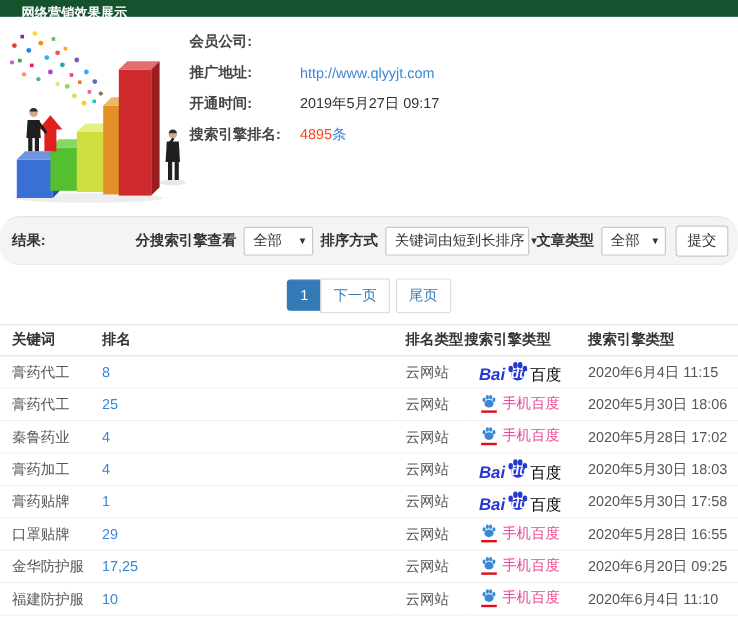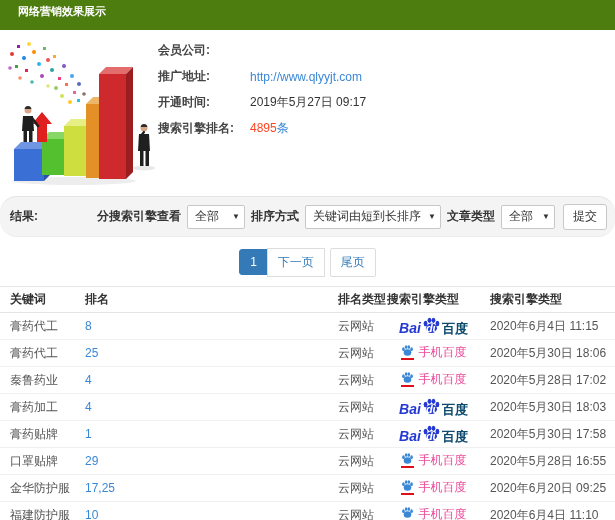--- a/index.html
+++ b/index.html
@@ -4,21 +4,21 @@
 <style>
   * { box-sizing: border-box; margin: 0; padding: 0; }
   html, body { width: 615px; height: 520px; overflow: hidden; }
   body {
     font-family: "Liberation Sans", "DejaVu Sans", sans-serif;
     font-size: 12px; color: #333; background: #fff;
   }
 
   
   .titlebar {
-    height: 30px; background: #4d7c0f; color: #fff;
+    height: 14px; background: #14532d; color: #fff;
     font-size: 11px; font-weight: bold; line-height: 22px;
     padding-left: 18px;
     font-family: Liberation Serif, serif;
   }
 
   
   .info-section { position: relative; height: 166px; }
   .clipart { position: absolute; left: 4px; top: 6px; width: 165px; height: 150px; }
   .info-fields { position: absolute; left: 158px; top: 12px; }
   .info-row { display: flex; align-items: center; height: 17px; margin-bottom: 9px; }
@@ -37,21 +37,21 @@
   .result-label { font-weight: bold; color: #333; }
   .filter-controls { margin-left: auto; display: flex; align-items: center; }
   .filter-controls .flabel { font-weight: bold; color: #333; margin: 0 6px; white-space: nowrap; }
   .select {
     background: #fff; border: 1px solid #c8c8c8; border-radius: 2px;
     height: 24px; display: flex; align-items: center;
     padding: 0 4px 0 7px; cursor: pointer; white-space: nowrap;
   }
   .select .caret { margin-left: auto; font-size: 8px; color: #333; padding-left: 4px; }
   .sel-engine { width: 58px; }
-  .sel-sort { width: 136px; }
+  .sel-sort { width: 120px; }
   .sel-article { width: 54px; }
   .submit-btn {
     margin-left: 8px; height: 26px; padding: 0 9px;
     background: #fff; border: 1px solid #c8c8c8; border-radius: 3px;
     font-size: 12px; color: #333; cursor: pointer;
     font-family: inherit;
   }
 
   
   .pagination { text-align: center; padding: 11px 0 9px 0; }
@@ -83,21 +83,21 @@
 
   
   .bd-pc { display: inline-flex; align-items: flex-end; line-height: 1; }
   .bd-pc .bai { color: #2439d2; font-weight: bold; font-size: 14px; font-style: italic; }
   .bd-pc .pawwrap { position: relative; width: 19px; height: 19px; margin: 0 1px; }
   .bd-pc .pawwrap svg { width: 19px; height: 19px; fill: #2439d2; }
   .bd-pc .du {
     position: absolute; left: 4px; bottom: 1px; color: #fff;
     font-size: 11px; font-weight: bold; font-style: italic;
   }
-  .bd-pc .cn { color: #0c4a6e; font-weight: bold; font-size: 13px; }
+  .bd-pc .cn { color: #000000; font-weight: normal; font-size: 13px; }
 
   
   .bd-mob { display: inline-flex; align-items: center; line-height: 1; }
   .bd-mob .micon { display: inline-block; border-bottom: 2px solid #de0f17; padding-bottom: 1px; }
   .bd-mob .micon svg { width: 13px; height: 13px; fill: #3a87d6; display: block; }
   .bd-mob .mtext { color: #ec4899; font-size: 12px; margin-left: 5px; }
 </style>
 </head>
 <body>
 

